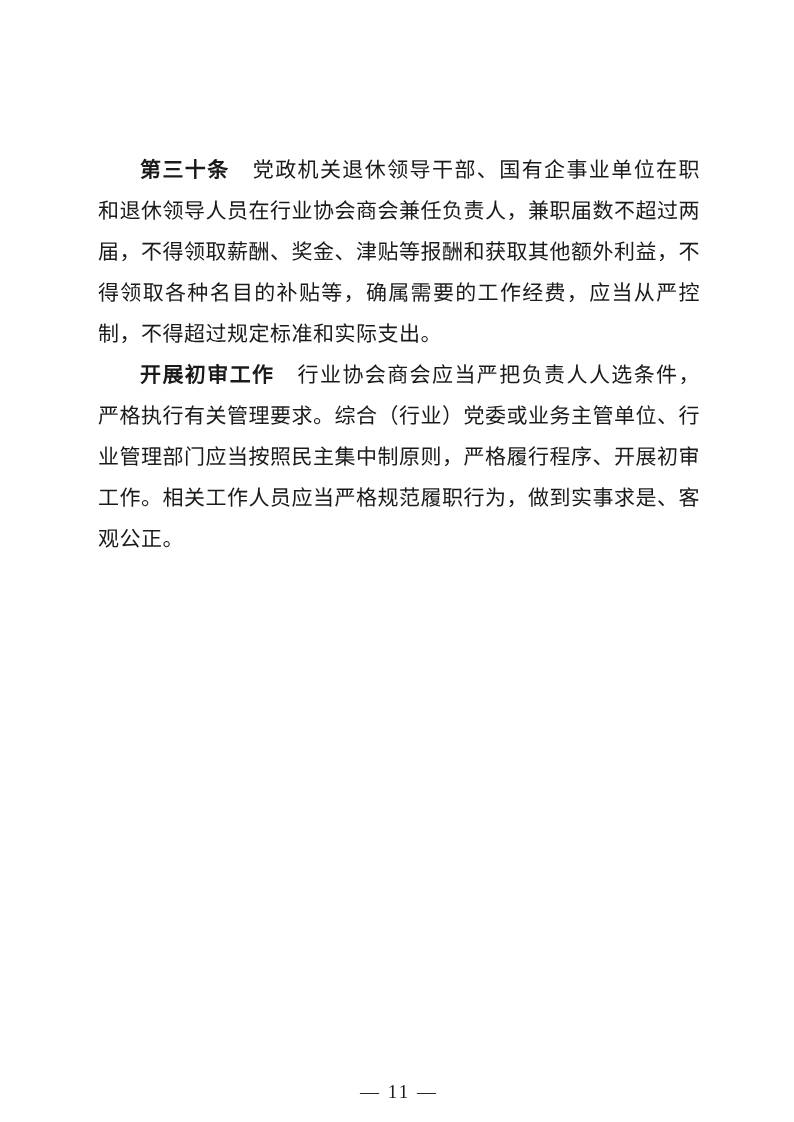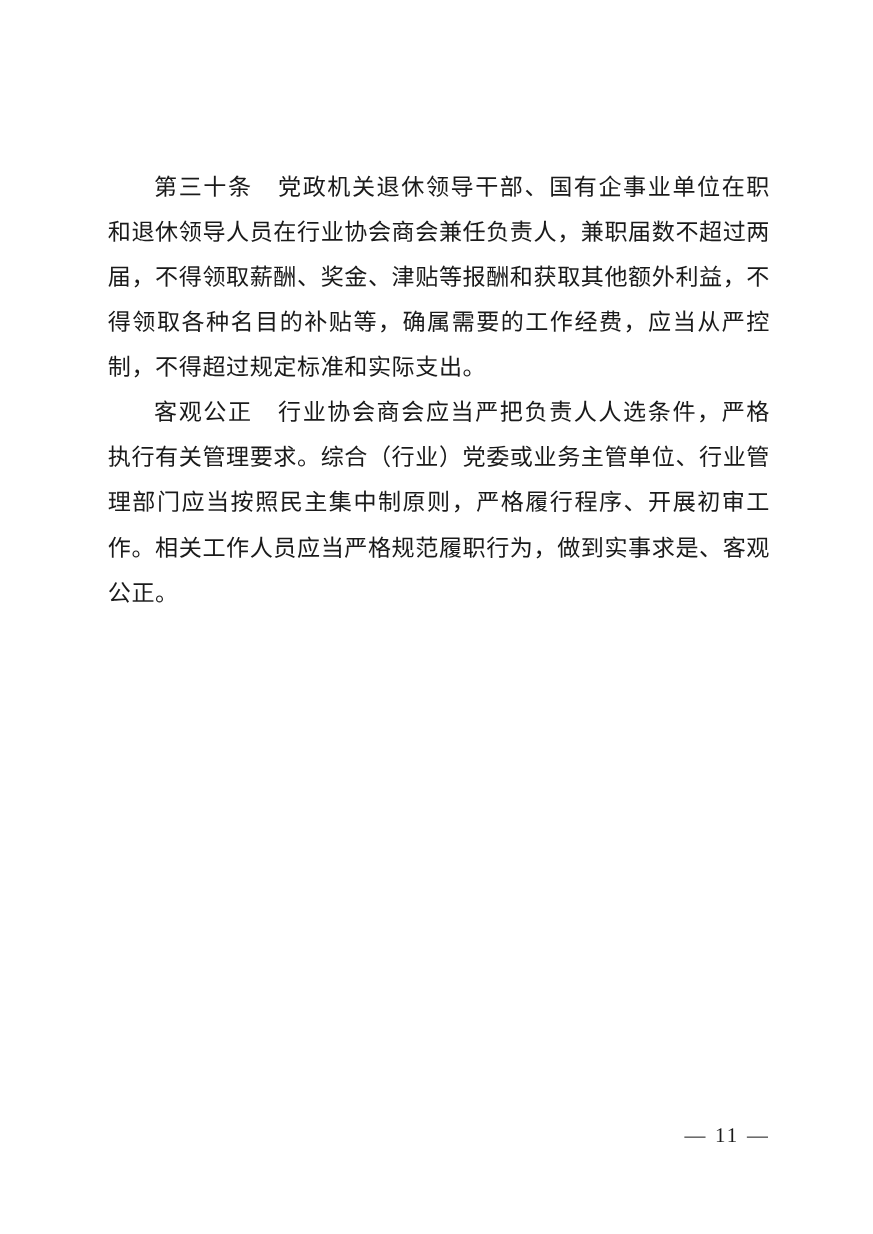--- a/index.html
+++ b/index.html
@@ -25,46 +25,46 @@
     font-size: 21px;
     line-height: 41px;
     letter-spacing: 0.5px;
     text-align: justify;
     text-justify: inter-ideograph;
     text-indent: 2em;
     margin: 0;
     color: #1a1a1a;
   }
   .article-heading {
-    font-weight: normal;
+    font-weight: bold;
     margin-right: 1.1em;
   }
   .page-footer {
     position: absolute;
-    top: 1022px;
+    top: 1081px;
     left: 98px;
     width: 602px;
-    text-align: right;
+    text-align: center;
     font-size: 19px;
     letter-spacing: 2px;
     color: #1a1a1a;
   }
 </style>
 </head>
 <body>
 
 <div class="page">
 
   <p class="para">
     <span class="article-heading">第三十条</span><span>党政机关退休领导干部、国有企事业单位在职和退休领导人员在行业协会商会兼任负责人，兼职届数不超过两届，不得领取薪酬、奖金、津贴等报酬和获取其他额外利益，不得领取各种名目的补贴等，确属需要的工作经费，应当从严控制，不得超过规定标准和实际支出。</span>
   </p>
 
 
 
   <p class="para">
-    <span class="article-heading">客观公正</span><span>行业协会商会应当严把负责人人选条件，严格执行有关管理要求。综合（行业）党委或业务主管单位、行业管理部门应当按照民主集中制原则，严格履行程序、开展初审工作。相关工作人员应当严格规范履职行为，做到实事求是、客观公正。</span>
+    <span class="article-heading">开展初审工作</span><span>行业协会商会应当严把负责人人选条件，严格执行有关管理要求。综合（行业）党委或业务主管单位、行业管理部门应当按照民主集中制原则，严格履行程序、开展初审工作。相关工作人员应当严格规范履职行为，做到实事求是、客观公正。</span>
   </p>
 
 </div>
 
 <div class="page-footer">
   <span>— 11 —</span>
 </div>
 
 </body></html>

